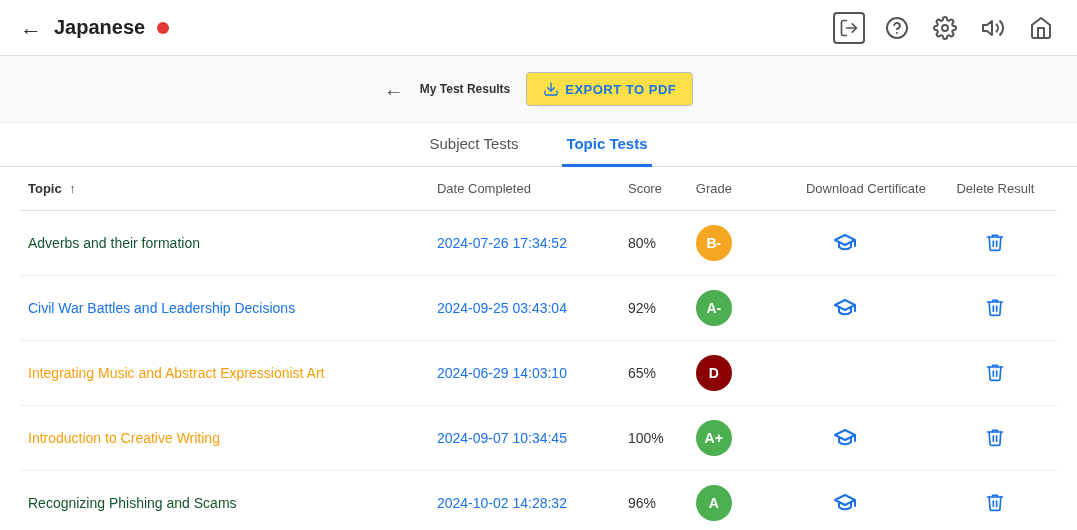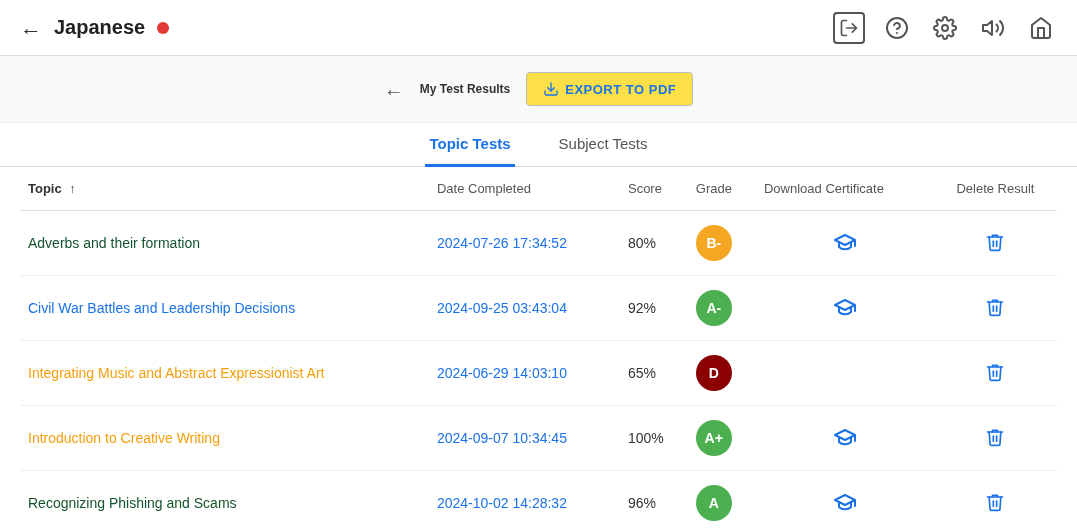--- a/index.html
+++ b/index.html
@@ -163,21 +163,21 @@
     }
     .grade-b-minus { background: #f5a623; }
     .grade-a-minus { background: #4caf50; }
     .grade-d { background: #8b0000; }
     .grade-a-plus { background: #4caf50; }
     .grade-a { background: #4caf50; }
     .sort-arrow {
       font-size: 12px;
       margin-left: 4px;
     }
-    .col-dl { text-align: left; }
+    .col-dl { text-align: right; }
     .col-del { text-align: center; }
   </style>
 </head>
 <body>
 
 <div class="header">
   <div class="header-left">
     <button class="back-btn">←</button>
     <span class="header-title">Japanese</span>
     <span class="red-dot"></span>
@@ -226,22 +226,22 @@
     <svg width="16" height="16" viewBox="0 0 24 24" fill="none" stroke="#1a73e8" stroke-width="2" stroke-linecap="round" stroke-linejoin="round">
       <path d="M21 15v4a2 2 0 0 1-2 2H5a2 2 0 0 1-2-2v-4"></path>
       <polyline points="7 10 12 15 17 10"></polyline>
       <line x1="12" y1="15" x2="12" y2="3"></line>
     </svg>
     <span>EXPORT TO PDF</span>
   </button>
 </div>
 
 <div class="tabs">
+  <div class="tab">Subject Tests</div>
   <div class="tab active">Topic Tests</div>
-  <div class="tab">Subject Tests</div>
 </div>
 
 <div class="table-container">
   <table>
     <thead>
       <tr>
         <th class="topic-col">
           <span>Topic</span>
           <span class="sort-arrow">↑</span>
         </th>

